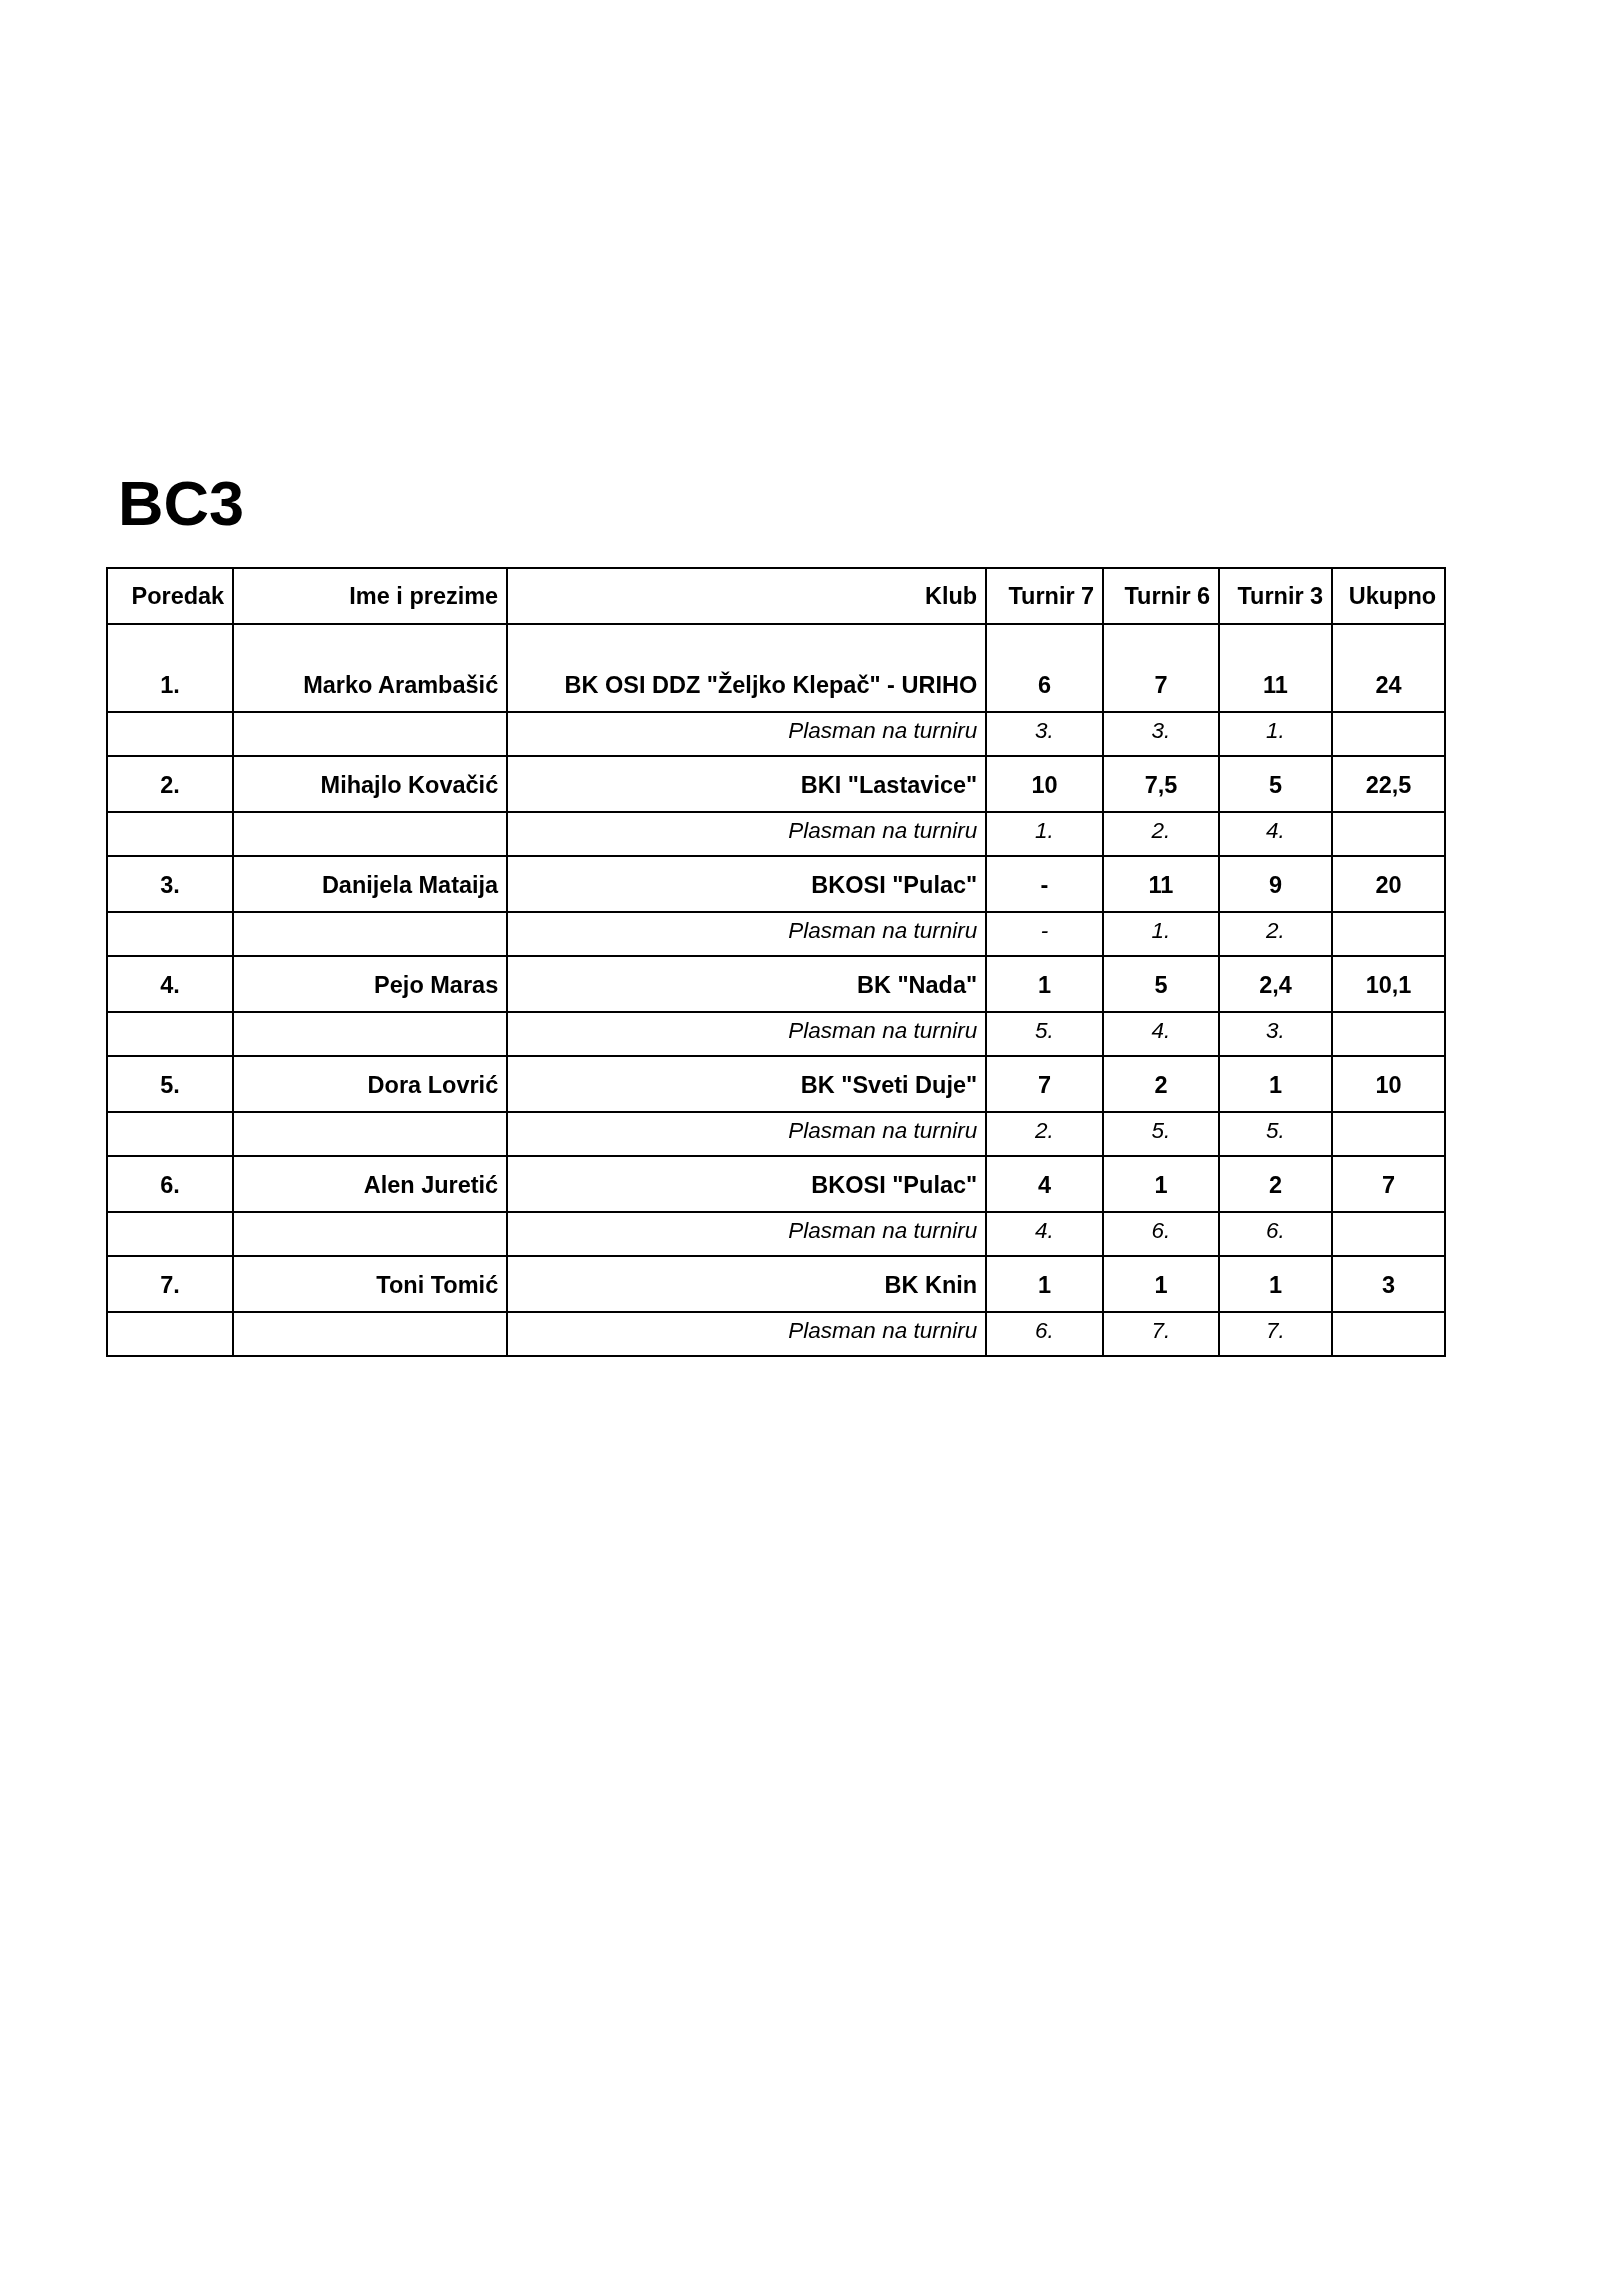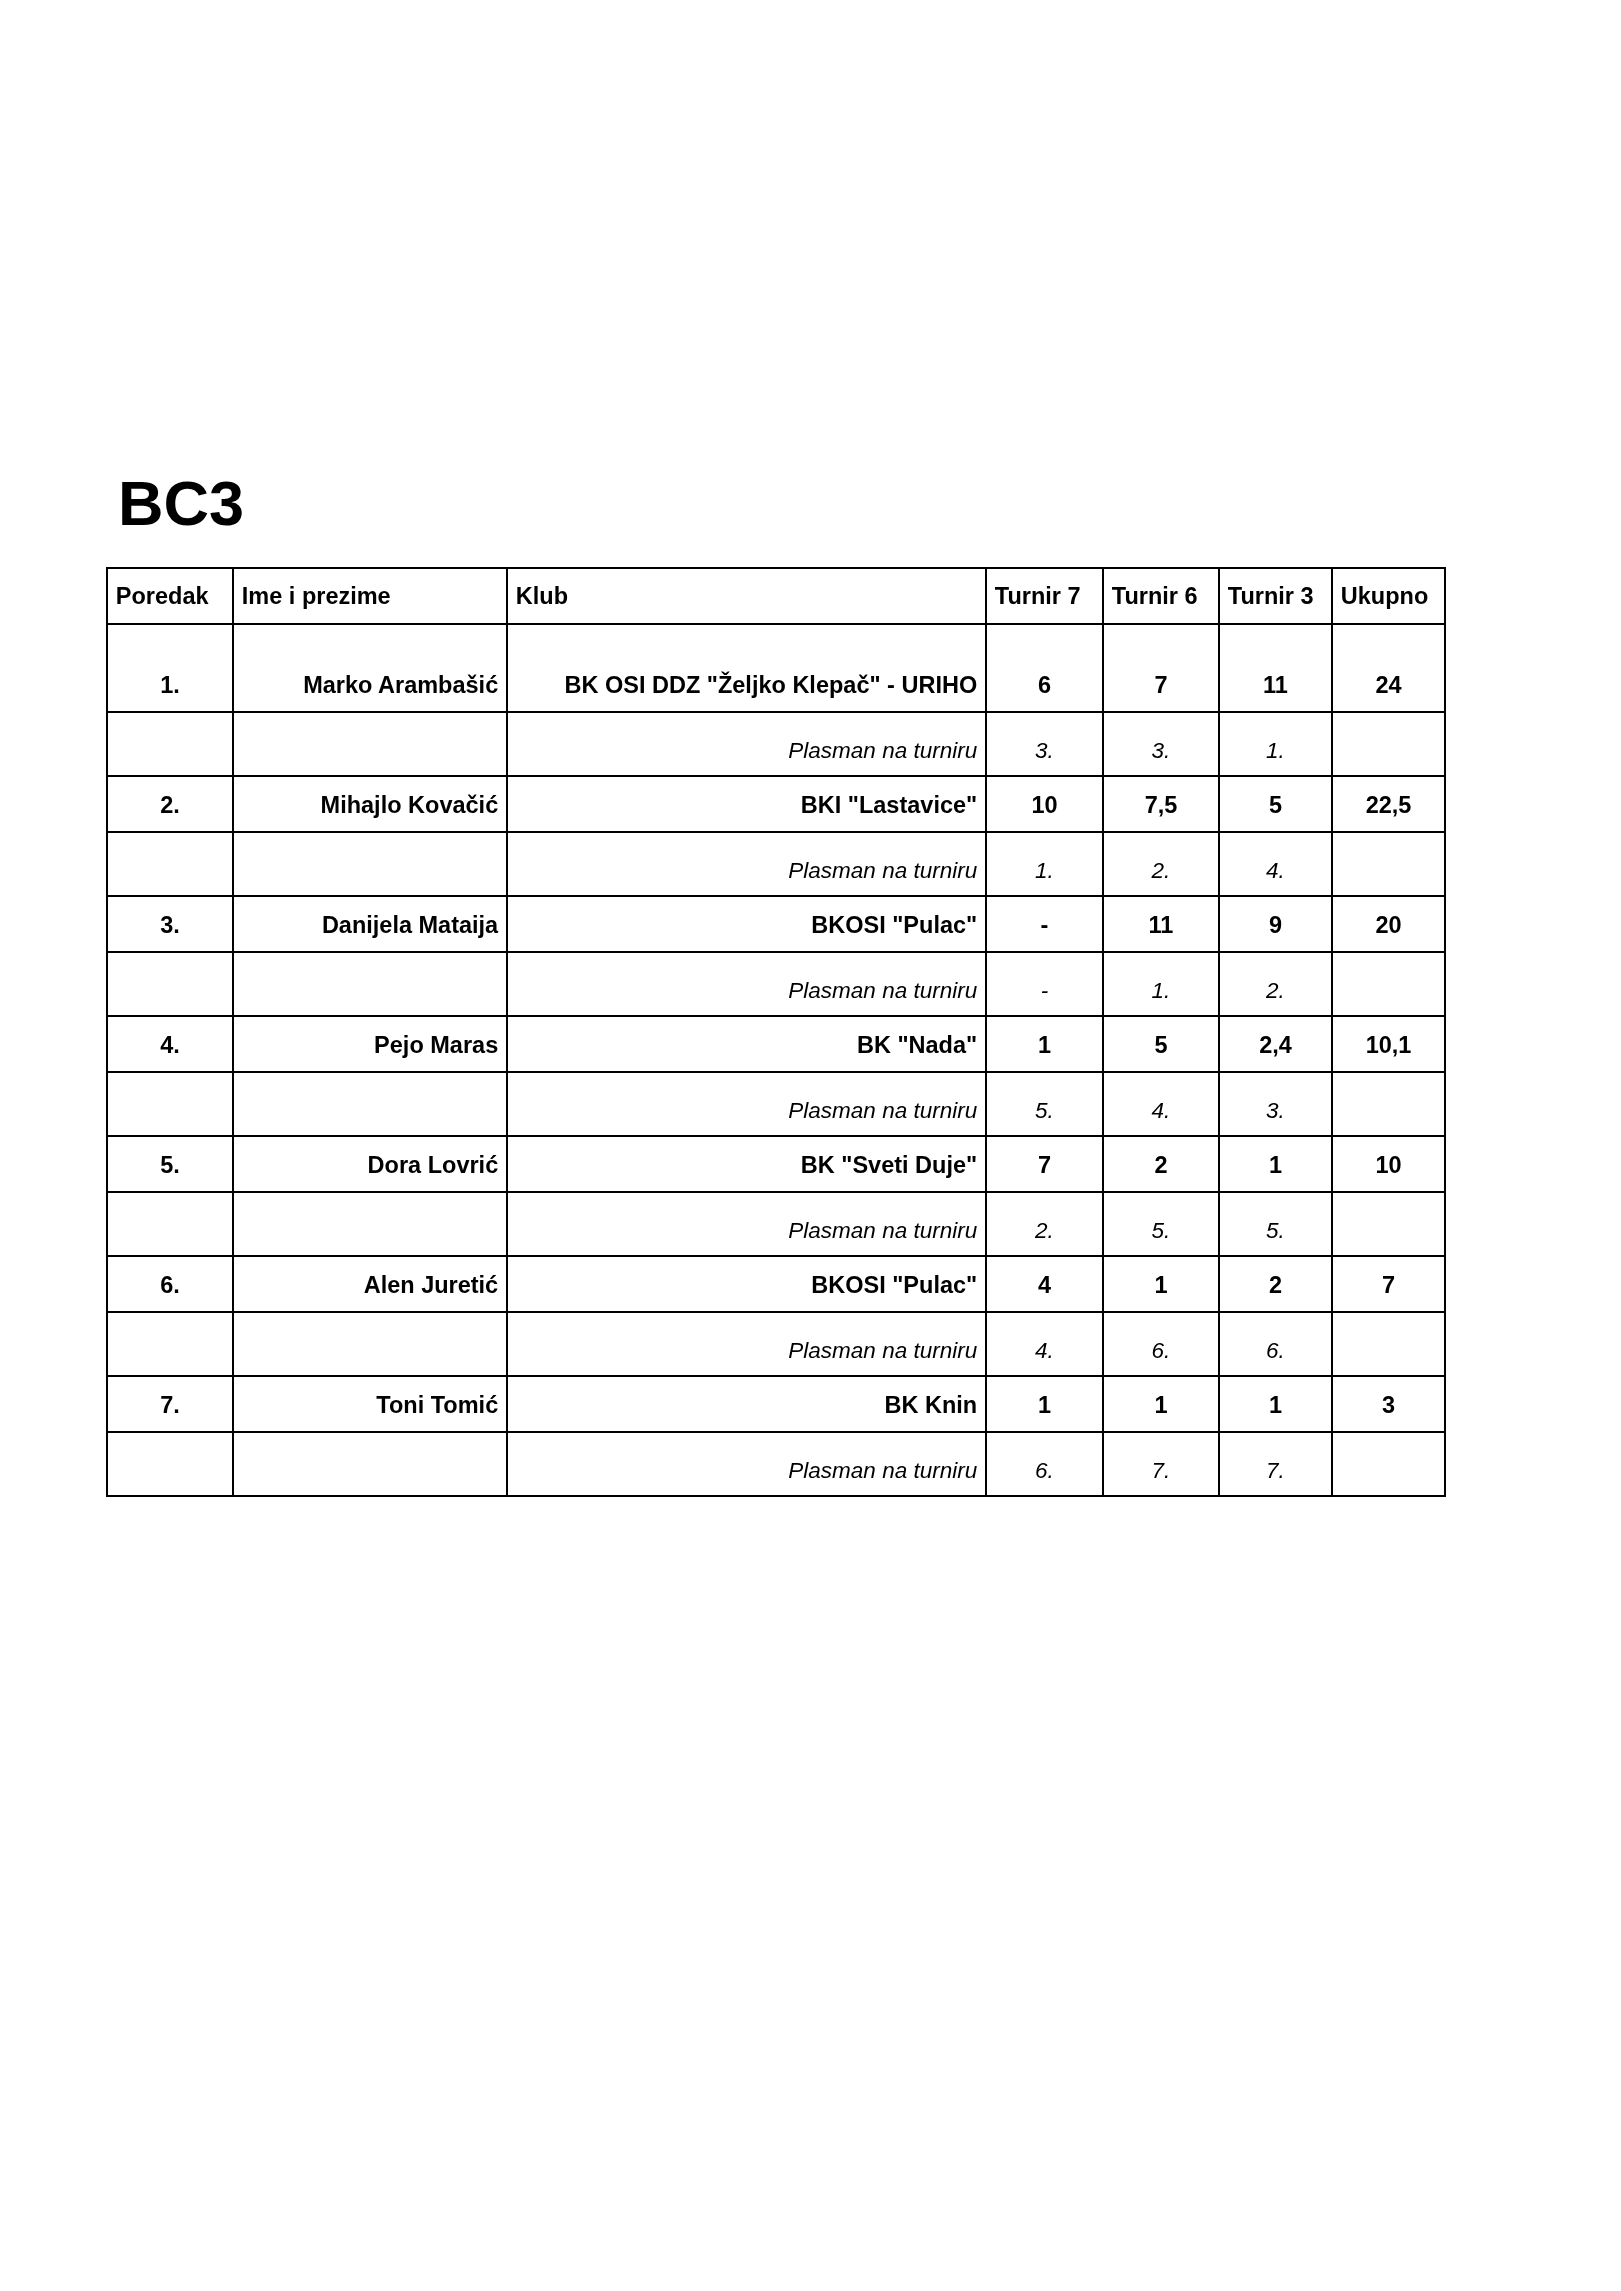--- a/index.html
+++ b/index.html
@@ -36,28 +36,28 @@
   table.results td {
     border: 2px solid #000000;
     vertical-align: bottom;
     padding: 3.9px 7.8px 10.8px 7.8px;
     font-size: 23.5px;
     line-height: 1.18;
     overflow: hidden;
   }
   table.results th {
     font-weight: bold;
-    text-align: left;
+    text-align: right;
     padding-bottom: 11.8px;
     margin-left: 48px;
   }
   tr.row-header   { height: 56px; }
   tr.row-player   { height: 56px; }
   tr.row-player-tall { height: 88px; }
-  tr.row-plasman  { height: 64px; }
+  tr.row-plasman  { height: 44px; }
 
   tr.row-player td, tr.row-player-tall td {
     font-weight: bold;
   }
   tr.row-plasman td {
     font-weight: normal;
     font-style: italic;
     font-size: 22.5px;
   }
   td.c { text-align: center; }

